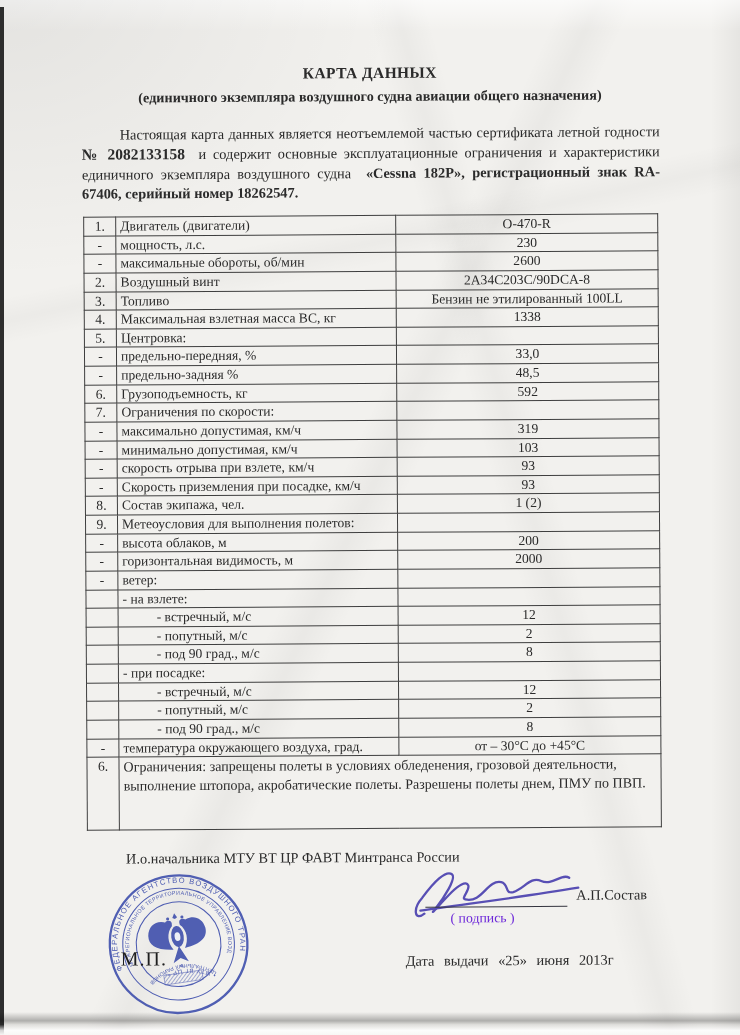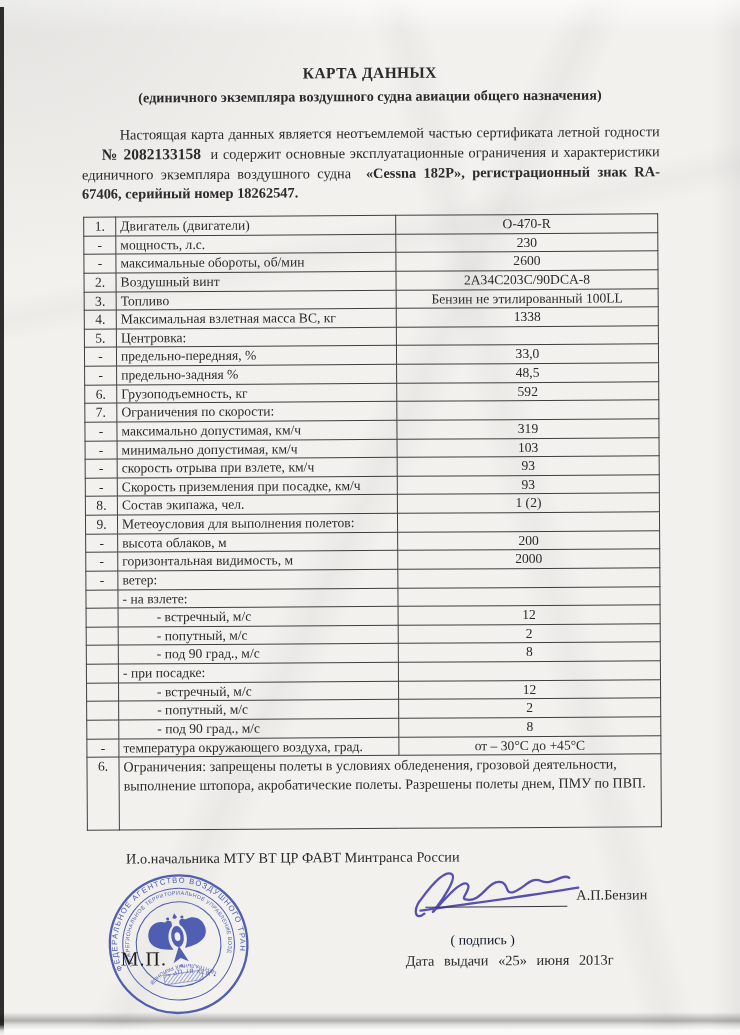--- a/index.html
+++ b/index.html
@@ -42,41 +42,41 @@
     text-align:center;font-weight:bold;font-size:15.5px;letter-spacing:.4px;
   }
   .subtitle{
     position:absolute;left:85px;width:575px;top:88px;
     text-align:center;font-weight:bold;font-size:14.2px;
   }
   .intro{
     position:absolute;left:84px;width:578px;top:124px;
     font-size:14.4px;line-height:1.33;text-align:justify;text-indent:38px;margin:0;
   }
-  .intro b.num{font-size:15.5px;margin-left:20px;}
+  .intro b.num{font-size:15.5px;}
 
   table.spec{
     position:absolute;left:85px;top:215px;width:575px;
     border-collapse:collapse;table-layout:fixed;
     font-size:13.6px;line-height:1.15;
   }
   table.spec td{
     border:1px solid var(--line);
     padding:1px 4px;height:15.6px;overflow:hidden;white-space:nowrap;
   }
   td.c-num{text-align:center;width:32px;}
   td.c-label{text-align:left;width:280px;padding-left:7px;}
   td.c-value{text-align:center;}
   td.c-label.indent1{padding-left:38px;}
   tr.lim-row td{height:70px;vertical-align:top;white-space:normal;}
   td.lim-text{padding:2px 7px;font-size:14px;line-height:1.32;text-align:left;}
 
   .sig-title{position:absolute;left:124px;top:849px;font-size:14.3px;}
   .sig-line{position:absolute;left:423px;top:907px;width:142px;border-bottom:1.4px solid #35353f;}
-  .sig-caption{position:absolute;left:448px;top:933px;font-size:13.8px;color:#0f172a;}
+  .sig-caption{position:absolute;left:448px;top:911px;font-size:13.8px;color:#6d28d9;}
   .sig-name{position:absolute;left:574px;top:888px;font-size:14.3px;}
   .signature-svg{position:absolute;left:408px;top:862px;width:180px;height:62px;}
   .date-line{position:absolute;left:403px;top:953px;font-size:14.4px;word-spacing:6px;}
   .stamp-wrap{position:absolute;left:101px;top:867px;width:150px;height:152px;}
   .stamp-svg{width:100%;height:100%;opacity:.92;}
   .mp-mark{position:absolute;left:118px;top:946px;font-size:20px;color:#1e1e1e;letter-spacing:1px;}
 </style>
 </head>
 <body>
 
@@ -258,21 +258,21 @@
   <div class="sig-title">И.о.начальника  МТУ ВТ ЦР ФАВТ Минтранса России</div>
 
   <svg class="signature-svg" viewBox="0 0 180 62">
     <g fill="none" stroke="var(--sig-ink)" stroke-width="2.3" stroke-linecap="round" stroke-linejoin="round">
       <path d="M14,52 C4,60 2,47 12,36 C24,20 36,8 42,13 C46,17 34,36 25,47 C17,57 30,42 41,31 C48,24 56,19 58,24 C60,29 50,37 55,38 C72,42 77,18 91,21 C99,23 94,33 103,31 C114,28 120,15 131,20 C142,25 152,12 159,17"></path>
       <path d="M10,49 C52,43 112,36 168,27"></path>
     </g>
   </svg>
   <div class="sig-line"></div>
   <div class="sig-caption">( подпись )</div>
-  <div class="sig-name">А.П.Бензин</div>
+  <div class="sig-name">А.П.Состав</div>
 
   <div class="stamp-wrap">
     <svg class="stamp-svg" viewBox="-78 -78 156 156">
       <defs>
         <pattern id="hatch" width="3" height="3" patternUnits="userSpaceOnUse" patternTransform="rotate(45)">
           <rect width="3" height="3" fill="none"></rect>
           <line x1="0" y1="0" x2="0" y2="3" stroke="var(--stamp-ink)" stroke-width="1"></line>
         </pattern>
         <path id="ring-outer-top" d="M -60.8,20.1 A 64,64 0 1 1 60.8,20.1" fill="none"></path>
         <path id="ring-outer-bot" d="M 45.2,45.2 A 64,64 0 0 0 -45.2,45.2" fill="none"></path>

